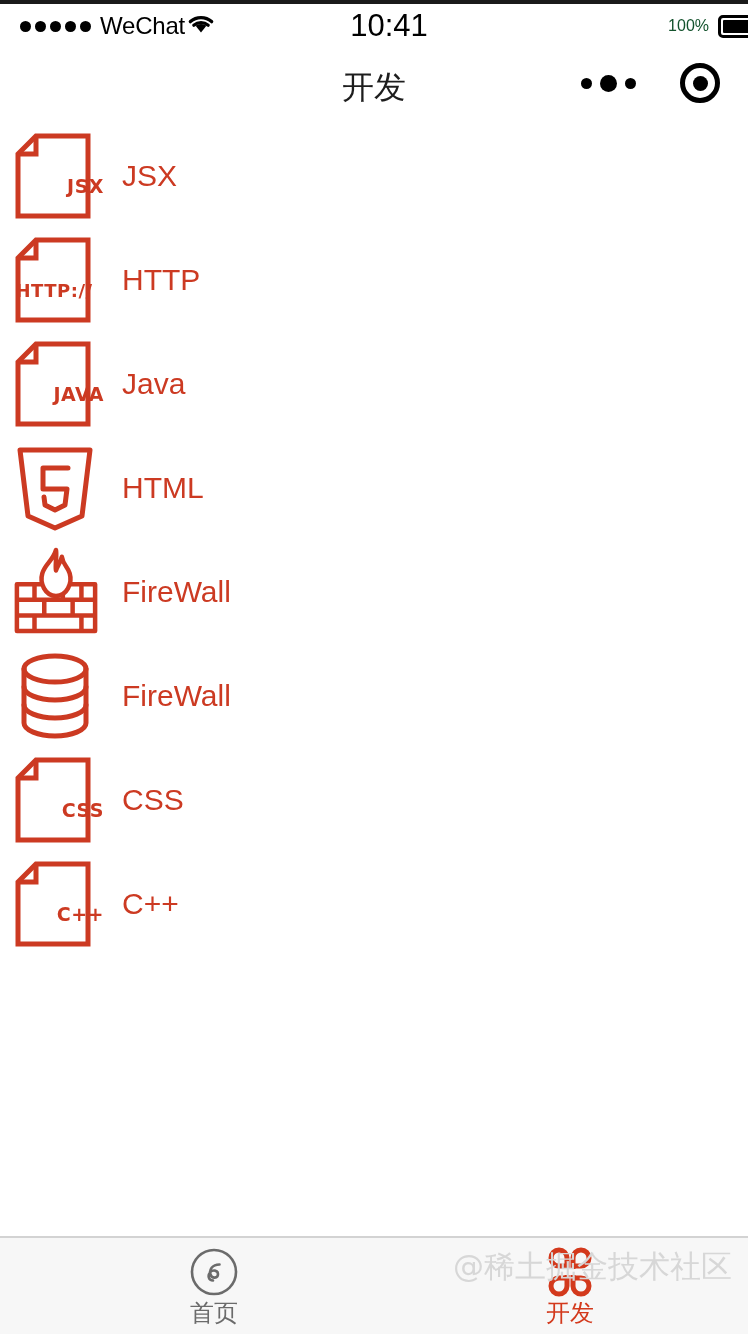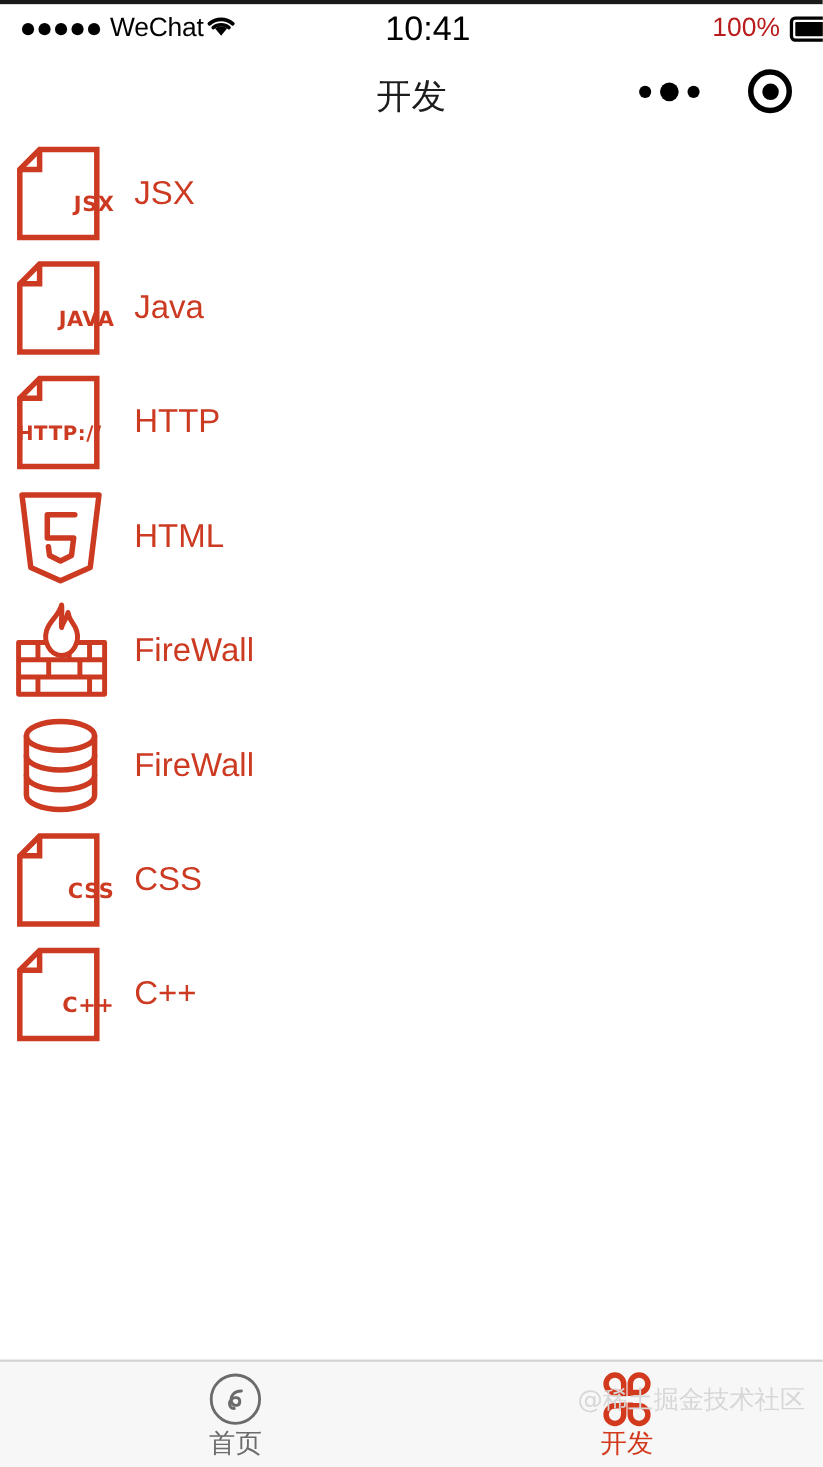--- a/index.html
+++ b/index.html
@@ -82,22 +82,22 @@
     font-family: "Liberation Sans", sans-serif;
   }
   .status-right {
     position: absolute;
     right: 14px;
     display: flex;
     align-items: center;
     gap: 9px;
   }
   .batt-pct {
-    font-size: 24px;
-    color: #b91c1c;
+    font-size: 16px;
+    color: #14532d;
     font-family: "Liberation Sans", sans-serif;
   }
   .batt {
     position: relative;
     width: 46px; height: 23px;
     border: 3px solid #000;
     border-radius: 5px;
     box-sizing: border-box;
     display: flex;
     align-items: center;
@@ -251,21 +251,21 @@
     font-family: "Liberation Sans", "DejaVu Sans", sans-serif;
     line-height: 1.1;
   }
   .tab.active .tab-label { color: #d3391c; }
 
   
   .watermark {
     position: absolute;
     right: 16px;
     bottom: 46px;
-    font-size: 23px;
+    font-size: 31px;
     color: #d7d7d7;
     font-family: "DejaVu Sans", "Liberation Sans", sans-serif;
     white-space: nowrap;
     pointer-events: none;
     letter-spacing: 0px;
     text-align: right;
   }
 </style>
 </head>
 <body>
@@ -332,37 +332,37 @@
       <div class="row-label">JSX</div>
     </div>
 
     <div class="row">
       <div class="row-icon">
         <div class="docwrap">
           <svg width="86" height="92" viewBox="0 0 86 92">
             <path d="M24 6 H76 V86 H6 V24 Z" fill="none" stroke="#cc3a22" stroke-width="5" stroke-linejoin="miter"></path>
             <path d="M24 6 V24 H6" fill="none" stroke="#cc3a22" stroke-width="5" stroke-linejoin="miter"></path>
           </svg>
-          <div class="doc-text">JAVA</div>
+          <div class="doc-text wide">HTTP://</div>
         </div>
       </div>
-      <div class="row-label">Java</div>
+      <div class="row-label">HTTP</div>
     </div>
 
     <div class="row">
       <div class="row-icon">
         <div class="docwrap">
           <svg width="86" height="92" viewBox="0 0 86 92">
             <path d="M24 6 H76 V86 H6 V24 Z" fill="none" stroke="#cc3a22" stroke-width="5" stroke-linejoin="miter"></path>
             <path d="M24 6 V24 H6" fill="none" stroke="#cc3a22" stroke-width="5" stroke-linejoin="miter"></path>
           </svg>
-          <div class="doc-text wide">HTTP://</div>
+          <div class="doc-text">JAVA</div>
         </div>
       </div>
-      <div class="row-label">HTTP</div>
+      <div class="row-label">Java</div>
     </div>
 
     <div class="row">
       <div class="row-icon">
         <svg width="86" height="92" viewBox="0 0 86 92">
           <path d="M8 8 H78 L70 74 L43 86 L16 74 Z" fill="none" stroke="#cc3a22" stroke-width="5" stroke-linejoin="round"></path>
           <path d="M56 26 H31 V47 H55 L53 63 L43 68 L33 63 L32 55" fill="none" stroke="#cc3a22" stroke-width="5" stroke-linejoin="round" stroke-linecap="round"></path>
         </svg>
       </div>
       <div class="row-label">HTML</div>

